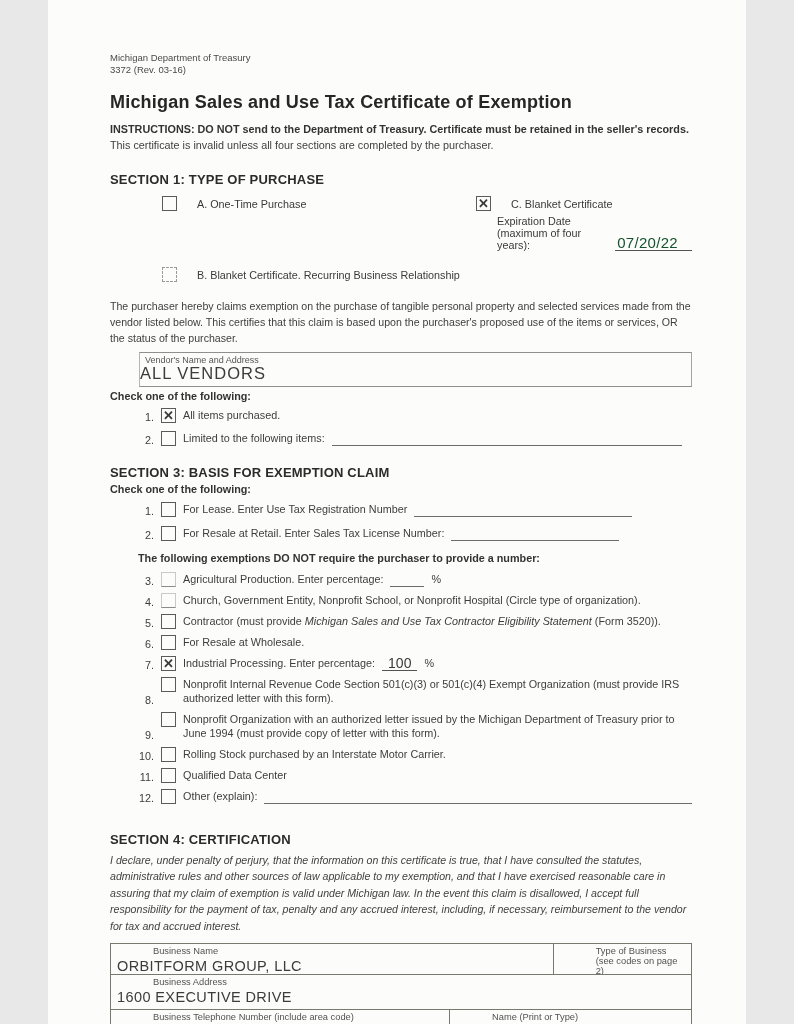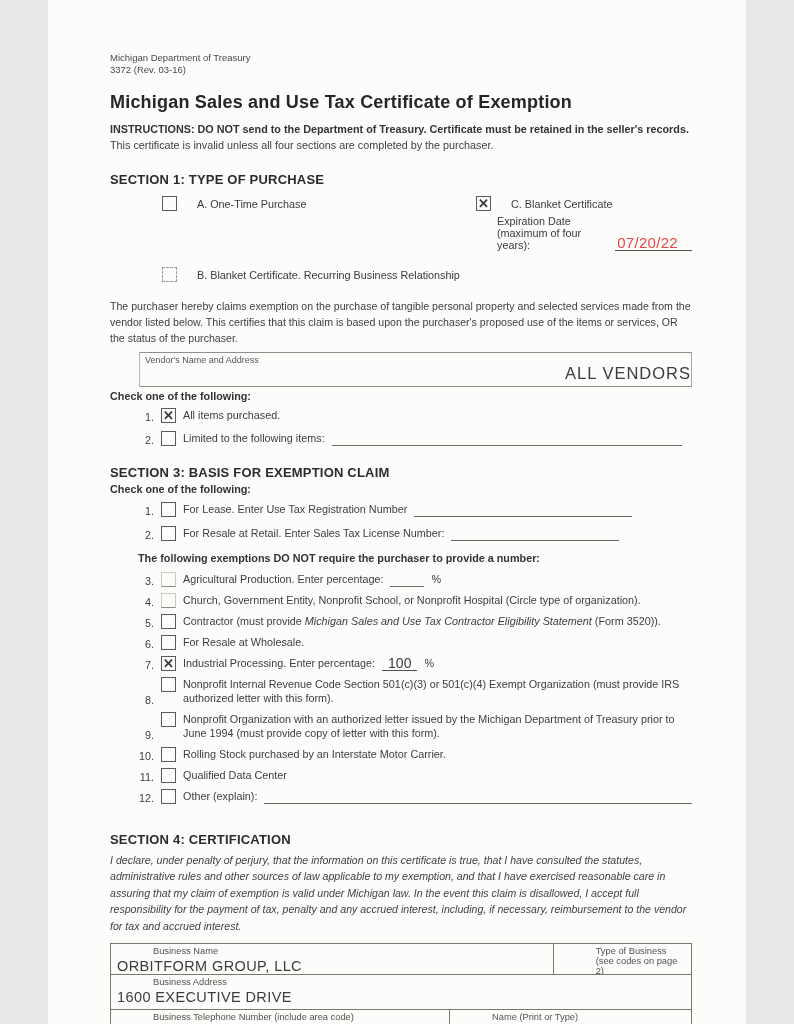--- a/index.html
+++ b/index.html
@@ -28,31 +28,31 @@
   .cb.dashed{border-style:dashed;border-color:#9a9a97;}
 
   .blank{display:inline-block;border-bottom:1px solid #6b6b68;height:13px;vertical-align:bottom;}
 
   
   .s1-cols{display:flex;margin-top:9px;}
   .s1-left{margin-left:52px;width:296px;}
   .s1-right{margin-left:18px;flex:1;}
   .opt-row{display:flex;align-items:center;gap:20px;font-size:10.8px;}
   .opt-sub{margin:4px 0 0 21px;font-size:10.8px;display:flex;align-items:flex-end;}
-  .exp-fill{font-size:15px;color:#ef4444;border-bottom:1px solid #55524f;
+  .exp-fill{font-size:15px;color:#14532d;border-bottom:1px solid #55524f;
             padding:0 14px 0 2px;letter-spacing:.3px;line-height:1;}
   .optB{margin:16px 0 0 52px;}
 
   .claims-para{font-size:10.6px;line-height:1.5;margin-top:17px;color:#3e3e3e;}
 
   
   .vendor-box{margin-top:5px;border:1px solid #8f8f8c;border-left-color:#b5b5b2;
               border-right-color:#a5a5a2;height:33px;position:relative;margin-left:29px;}
   .vendor-label{font-size:9px;color:#555;position:absolute;top:2px;left:5px;}
-  .vendor-value{text-align:right;font-size:16.5px;color:#3c3c3c;letter-spacing:1px;
+  .vendor-value{text-align:left;font-size:16.5px;color:#3c3c3c;letter-spacing:1px;
                 padding-top:11px;}
 
   
   .list{margin-left:28px;}
   .item{display:flex;align-items:flex-end;gap:7px;font-size:10.8px;margin-top:6px;color:#3d3d3d;}
   .item .num{min-width:16px;text-align:right;flex:0 0 16px;}
   .item .lbl{line-height:1.35;}
   .item .cb{align-self:flex-start;margin-top:0;}
   .flexline{flex:1;border-bottom:1px solid #6b6b68;height:13px;}
   .pct-fill{border-bottom:1px solid #55524f;padding:0 6px;font-size:14px;color:#3a3a3a;line-height:1;}

